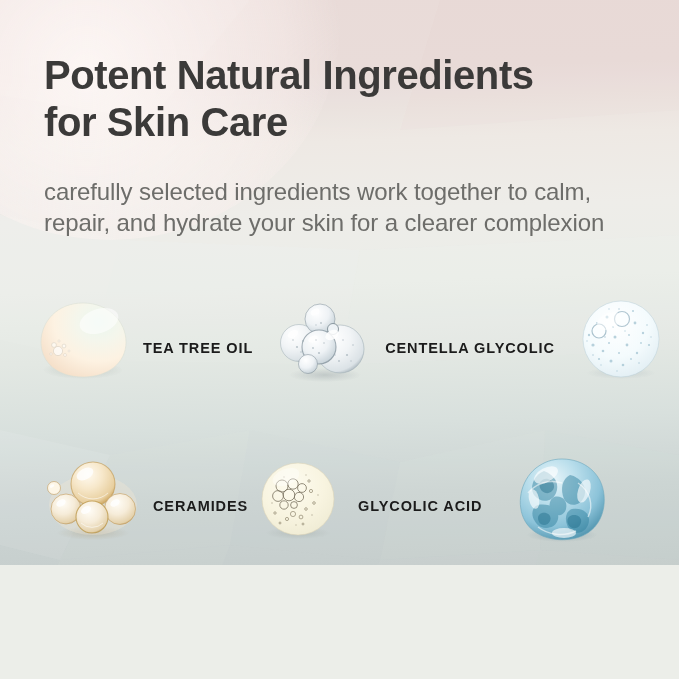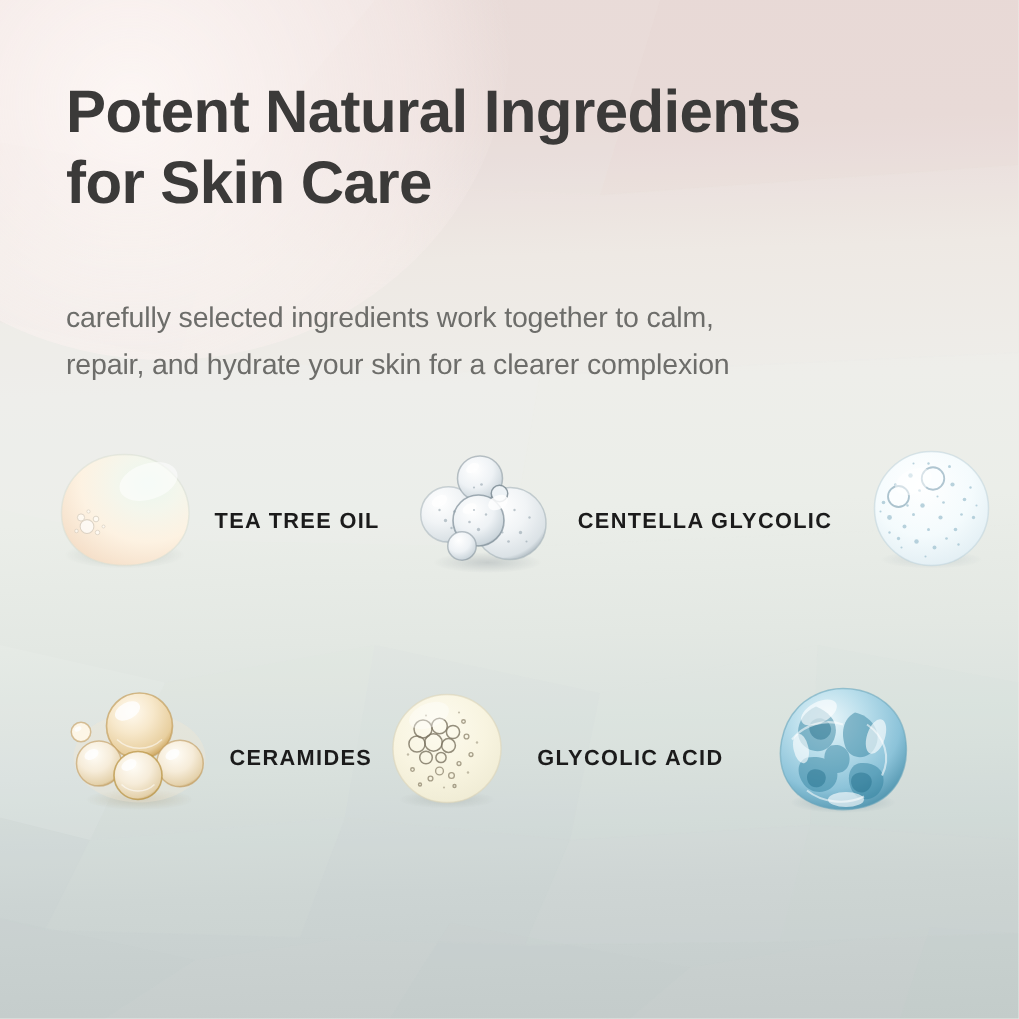--- a/index.html
+++ b/index.html
@@ -3,21 +3,21 @@
 <meta charset="utf-8">
 <title>Potent Natural Ingredients for Skin Care</title>
 <style>
   html,body{margin:0;padding:0;}
   body{
     width:679px;height:679px;overflow:hidden;
     font-family:"Liberation Sans","DejaVu Sans",sans-serif;
     background:#eceee9;
   }
   .poster{
-    position:relative;width:679px;height:679px;overflow:hidden;
+    position:relative;width:679px;height:565px;overflow:hidden;
     background:
       linear-gradient(178deg,
         #e9dbd8 0%,
         #e9dcd9 14%,
         #eeeae5 26%,
         #eeeeea 38%,
         #ebeee9 50%,
         #e3e8e3 62%,
         #d8e0dd 74%,
         #ccd4d3 86%,
@@ -35,22 +35,22 @@
 
   .head{position:absolute;left:44px;top:52px;width:600px;}
   .title{
     margin:0;
     font-size:40px;line-height:47px;
     font-weight:700;letter-spacing:-0.4px;
     color:#3b3a39;
     white-space:pre-line;
   }
   .subtitle{
-    margin:0;position:absolute;left:44px;top:197px;width:600px;
-    font-size:19px;line-height:31px;
+    margin:0;position:absolute;left:44px;top:176px;width:600px;
+    font-size:24px;line-height:31px;
     font-weight:400;letter-spacing:-0.1px;
     color:#6d6d6a;
     white-space:pre-line;
   }
 
   .grid{
     position:absolute;left:32px;top:296px;width:615px;
   }
   .row{display:flex;}
   .row-2{margin-top:65px;}

